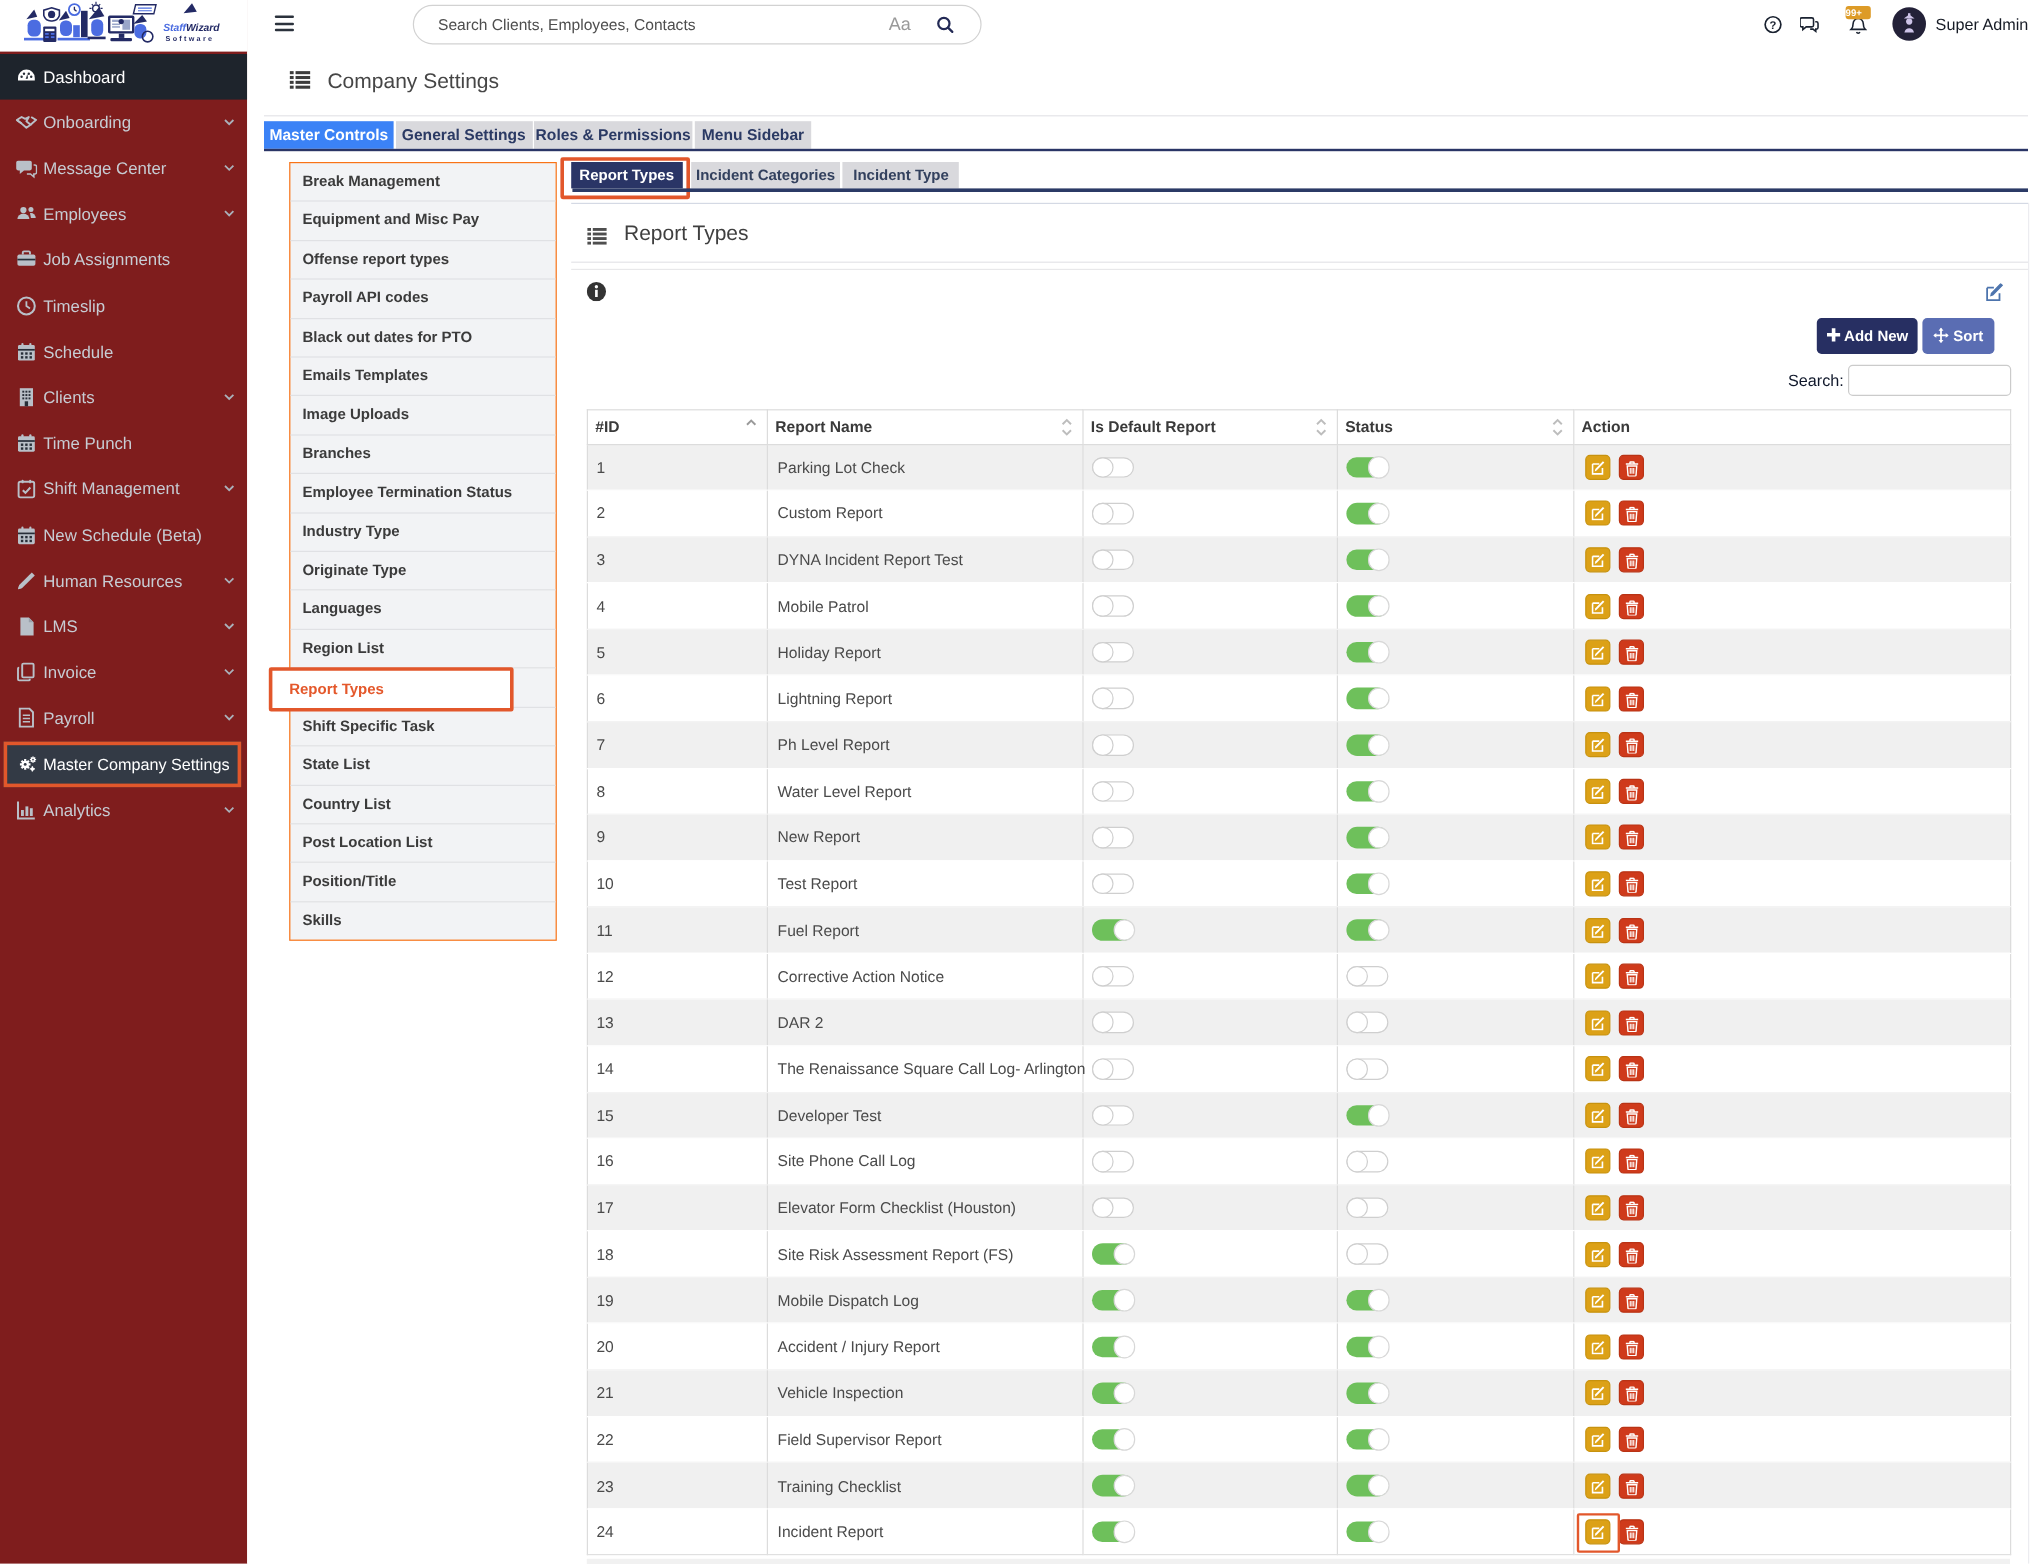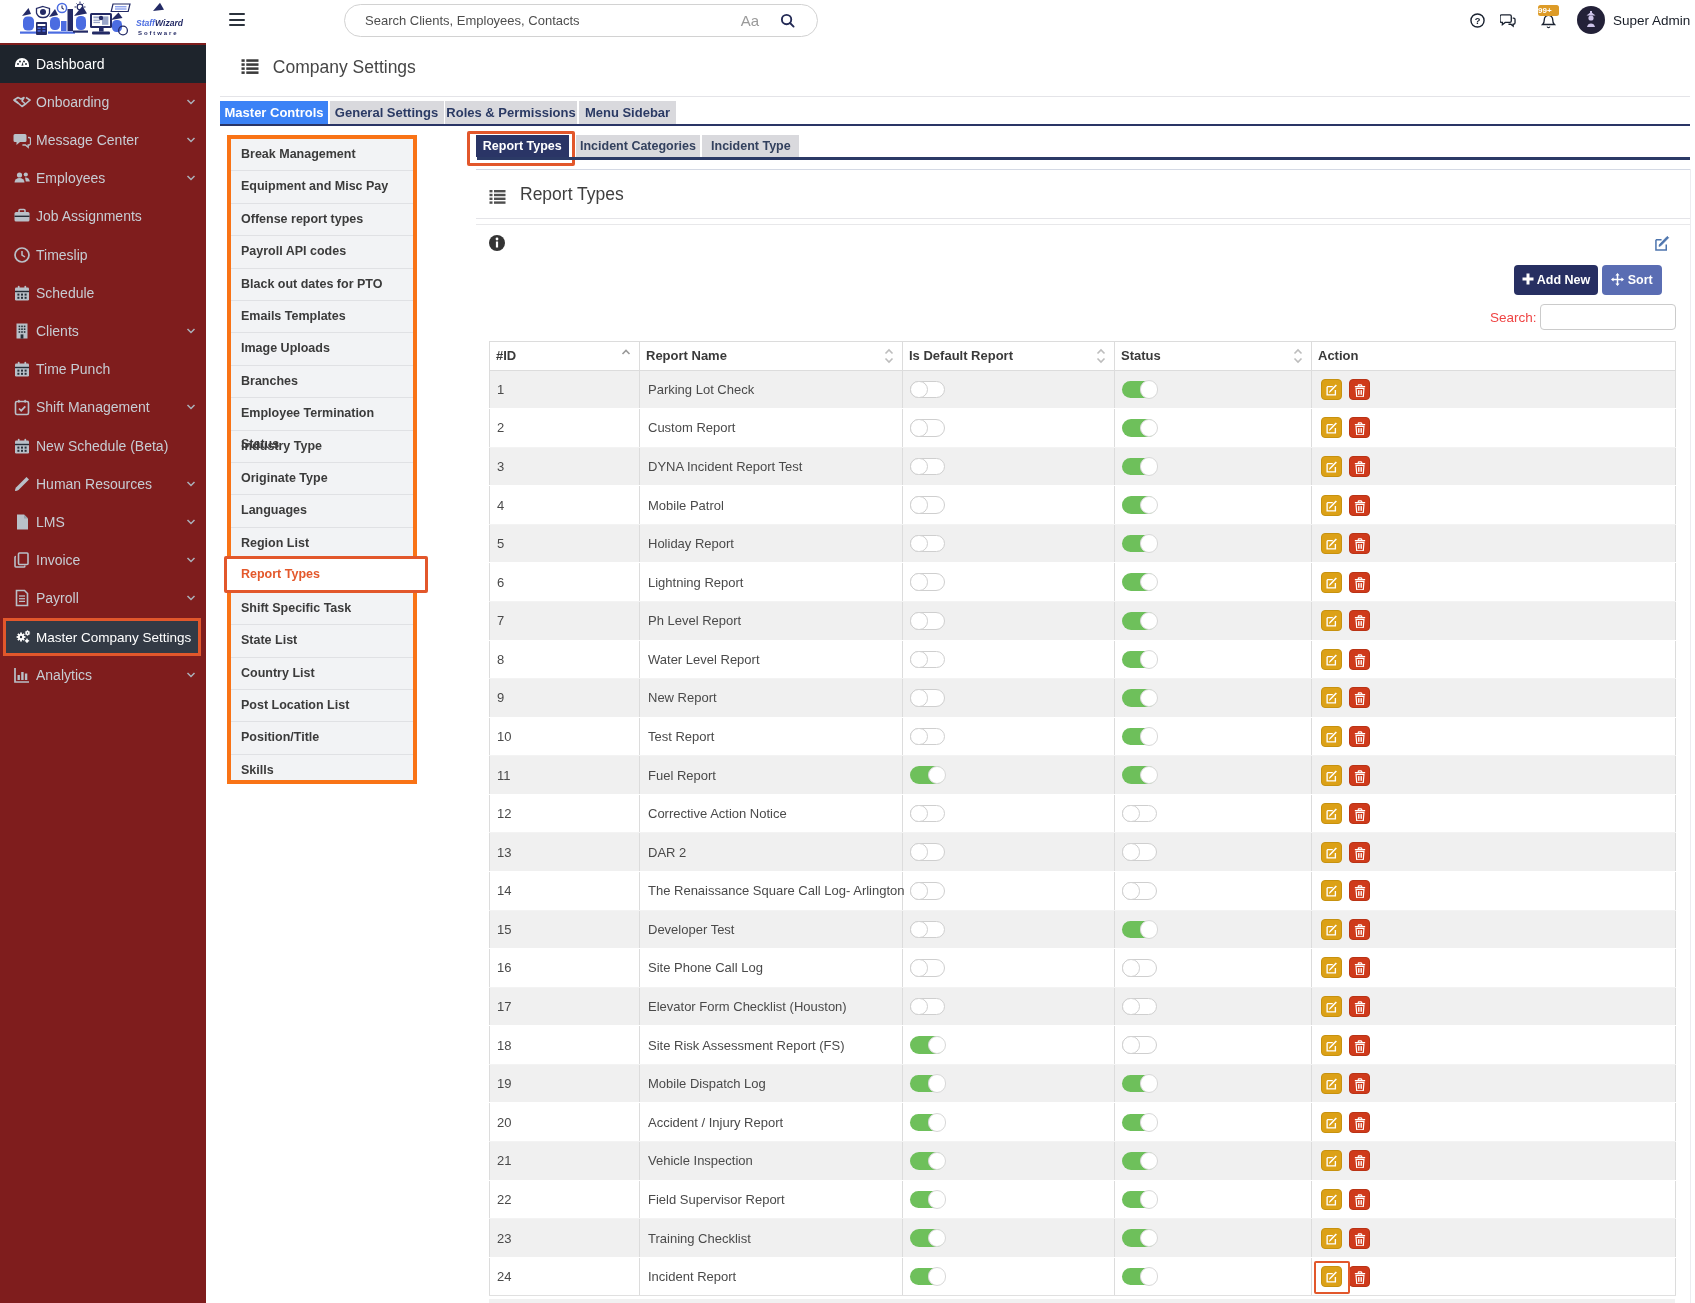--- a/index.html
+++ b/index.html
@@ -36,21 +36,21 @@
   #pagehead svg { vertical-align:-2px; margin-right:9px; }
 
   
   .tab1 { position:absolute; top:58px; height:23px; font-size:13px; font-weight:bold; text-align:center; line-height:23px; white-space:nowrap; }
   .tab1.on { background:#3b82f6; color:#fff; }
   .tab1.off { background:#d9d9dd; color:#2b3a64; }
   #tabline1 { position:absolute; left:14px; top:80.5px; width:1470px; height:2px; background:#2a3566; }
   #rightline { position:absolute; left:1484px; top:125.5px; width:1px; height:1134px; background:#ececf0; }
 
   
-  #subpanel { position:absolute; left:21px; top:92px; width:190px; height:648.5px; background:#f2f3f5; border:4px solid #f97316; }
+  #subpanel { position:absolute; left:35px; top:92px; width:223px; height:648.5px; background:#f2f3f5; border:1px solid #f97316; }
   .sp-item { height:32.42px; border-bottom:1px solid #e0e1e4; font-size:12.5px; font-weight:bold; color:#3b3b3b; line-height:31px; padding-left:10px; }
   .sp-item:last-child { border-bottom:none; }
   #sp-active-box { position:absolute; left:18px; top:513px; width:204px; height:36.5px; background:#fff; border:3px solid #e2572b; border-radius:2px; font-size:12.5px; font-weight:bold; color:#e4582b; line-height:30px; padding-left:14px; }
 
   
   .rtab { position:absolute; height:22.3px; background:#d9d9dd; color:#33415e; font-size:12.5px; font-weight:bold; text-align:center; line-height:22.3px; white-space:nowrap; }
   #rtabline { position:absolute; left:271px; top:114.4px; width:1213px; height:2.2px; background:#2b3a66; }
   #rtab-box { position:absolute; left:260.8px; top:88.4px; width:108px; height:34.5px; border:3.4px solid #e2572b; background:#fff; border-radius:2px; }
   #rtab-on { position:absolute; left:270px; top:92.2px; width:92.5px; height:22.3px; background:#2a3566; color:#fff; font-size:12.5px; font-weight:bold; text-align:center; line-height:22.3px; }
 
@@ -59,21 +59,21 @@
   #cardhead .t { position:absolute; left:44px; top:14px; font-size:17.5px; color:#3f3f3f; }
   #cardhead svg { position:absolute; left:13px; top:19px; }
   #cardbody-line { position:absolute; left:270px; top:180.5px; width:1214px; height:1.2px; background:#e8e8ea; }
 
   
   #info-ic { position:absolute; left:283px; top:192px; }
   #edit-ic { position:absolute; left:1449px; top:193px; } #edit-ic svg path { stroke:#4d74ad; } #edit-ic svg path[fill='#4d74ad'] { }
   .btn { position:absolute; top:222px; height:30px; border-radius:4px; color:#fff; font-size:12.5px; font-weight:bold; text-align:center; line-height:30px; }
   #btn-add { left:1308px; width:84px; background:#272f62; }
   #btn-sort { left:1396px; width:60px; background:#5a6db3; }
-  #searchlab { position:absolute; left:1284px; top:267px; font-size:13.5px; color:#ef4444; }
+  #searchlab { position:absolute; left:1284px; top:267px; font-size:13.5px; color:#0f172a; }
   #searchbox { position:absolute; left:1334px; top:261px; width:136px; height:26px; border:1px solid #cbcbcb; border-radius:4px; background:#fff; }
 
   
   #dt { position:absolute; left:283px; top:297.5px; width:1186px; border-collapse:collapse; table-layout:fixed; }
   #dt th { border:1px solid #dcdcdc; height:29px; font-size:13px; color:#3a3a3a; text-align:left; padding-left:6px; font-weight:bold; position:relative; white-space:nowrap; }
   #dt td { border-left:1px solid #dcdcdc; border-right:1px solid #dcdcdc; height:38.58px; font-size:13px; color:#4a4a4a; padding-left:7px; white-space:nowrap; }
   #dt tbody tr:nth-child(odd)  td { background:#f0f0f0; border-bottom:1px solid #ffffff; }
   #dt tbody tr:nth-child(even) td { background:#ffffff; border-bottom:1px solid #f3f3f3; }
   #dt tbody tr:last-child td { border-bottom:1px solid #e0e0e0; }
   #dt td.c2 { padding-left:8px; } #dt td.c5 { padding-left:9px; }

